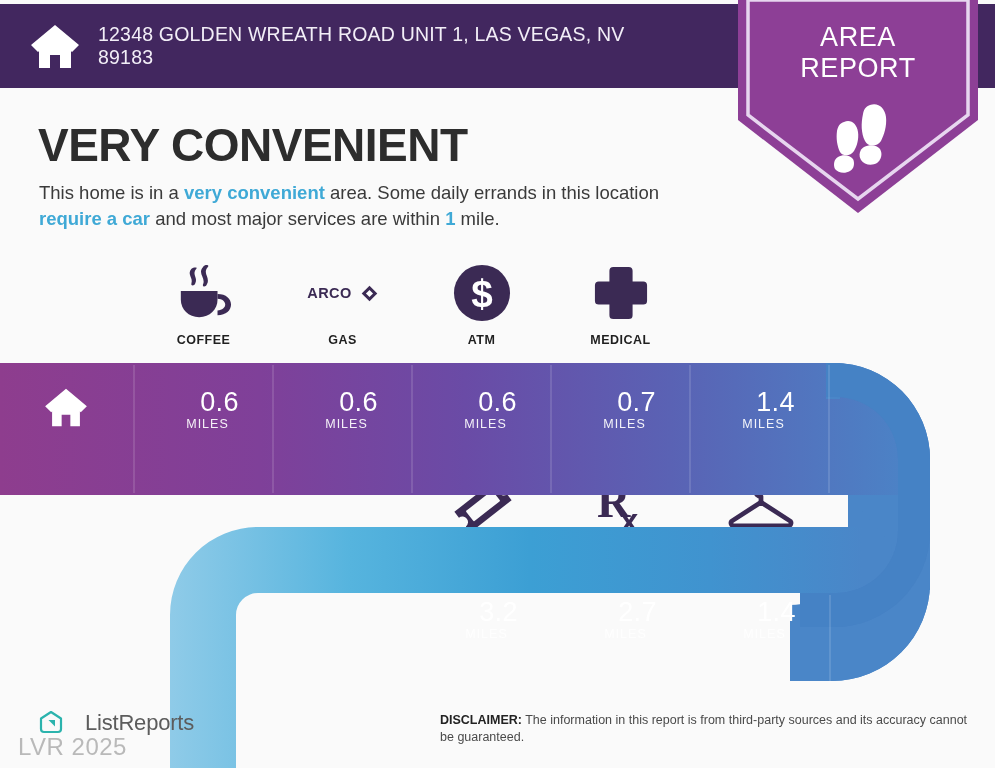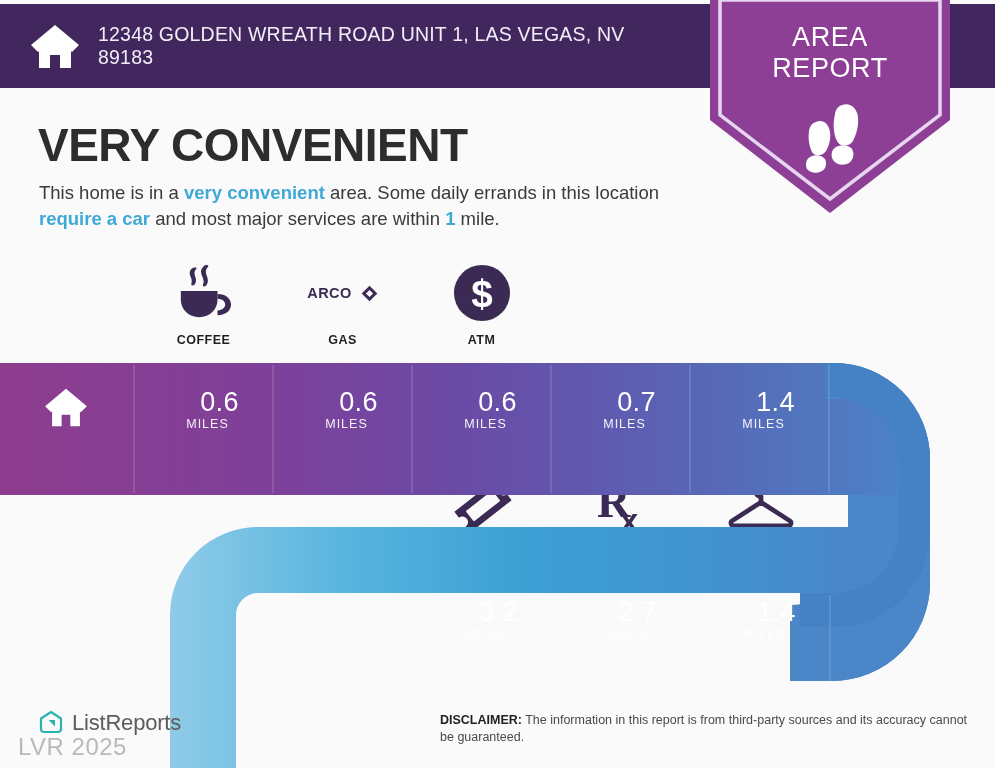--- a/index.html
+++ b/index.html
@@ -40,21 +40,21 @@
     font-size: 19.5px;
     letter-spacing: 0.2px;
     line-height: 23px;
     max-width: 560px;
     font-weight: 400;
   }
 
   
   #badge {
     position: absolute;
-    left: 710px; top: 0;
+    left: 738px; top: 0;
     width: 240px; height: 213px;
   }
   #badge-label {
     position: absolute;
     left: 0; top: 22px; width: 240px;
     text-align: center;
     color: #ffffff;
     font-size: 27px;
     font-weight: 400;
     line-height: 31px;
@@ -146,21 +146,21 @@
     padding-left: 8px;
   }
   #bar1-house {
     position: absolute; left: 44px; top: 387px;
     width: 44px; height: 40px;
   }
 
   
   #logo {
     position: absolute; left: 38px; top: 710px;
-    display: flex; align-items: center; gap: 8px;
+    display: flex; align-items: center; gap: 21px;
   }
   #logo-text {
     font-size: 22px; color: #5c5c5c; letter-spacing: -0.2px;
   }
   #watermark {
     position: absolute; left: 18px; top: 733px;
     font-size: 24px;
     color: #b9b9b9;
     letter-spacing: 0.5px;
   }
@@ -239,20 +239,28 @@
     <div class="icon-cell">
       <div class="icon-art">
         <svg viewBox="0 0 60 60" width="58" height="58">
           <circle cx="30" cy="30" r="29" fill="#3b2a54"></circle>
           <text x="30" y="44" text-anchor="middle" font-family="Liberation Sans, sans-serif" font-size="40" font-weight="bold" fill="#ffffff">$</text>
         </svg>
       </div>
       <div class="icon-label">ATM</div>
     </div>
 
+    <div class="icon-cell">
+      <div class="icon-art">
+        <svg viewBox="0 0 58 58" width="56" height="56">
+          <path fill="#3b2a54" d="M21 2 h16 a4 4 0 0 1 4 4 v11 h11 a4 4 0 0 1 4 4 v16 a4 4 0 0 1 -4 4 h-11 v11 a4 4 0 0 1 -4 4 h-16 a4 4 0 0 1 -4 -4 v-11 h-11 a4 4 0 0 1 -4 -4 v-16 a4 4 0 0 1 4 -4 h11 v-11 a4 4 0 0 1 4 -4 Z"></path>
+        </svg>
+      </div>
+      <div class="icon-label">MEDICAL</div>
+    </div>
 
   </div>
 
   <div class="icon-row" id="icon-row-2">
 
     <div class="icon-cell">
       <div class="icon-art">
         <svg viewBox="0 0 64 60" width="60" height="56">
           <g fill="#3b2a54" transform="rotate(-38 32 30)">
             <path d="M4 16 h56 v8 a6 6 0 0 0 0 12 v8 H4 v-8 a6 6 0 0 0 0 -12 Z"></path>

